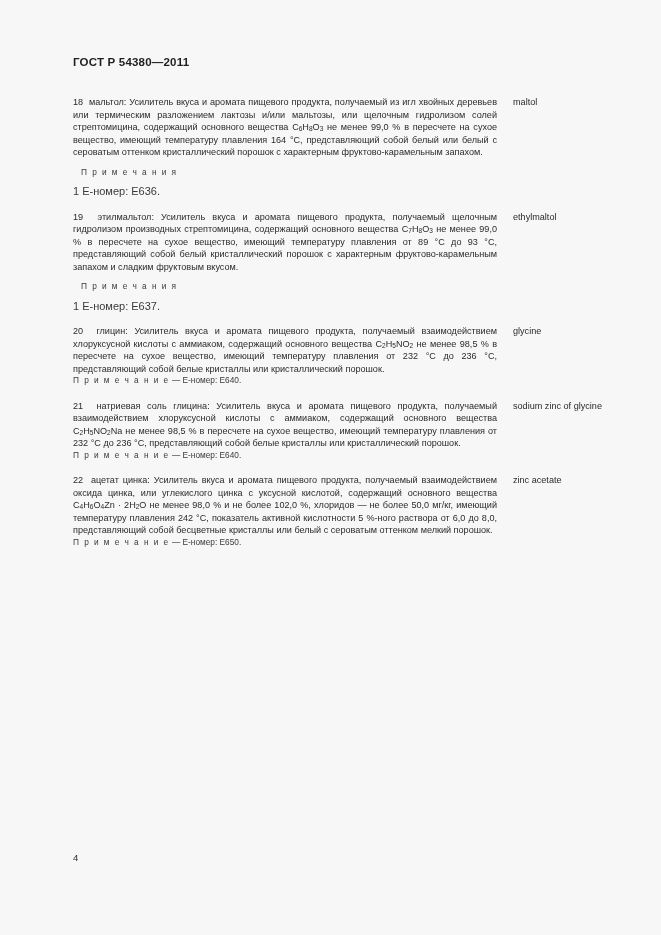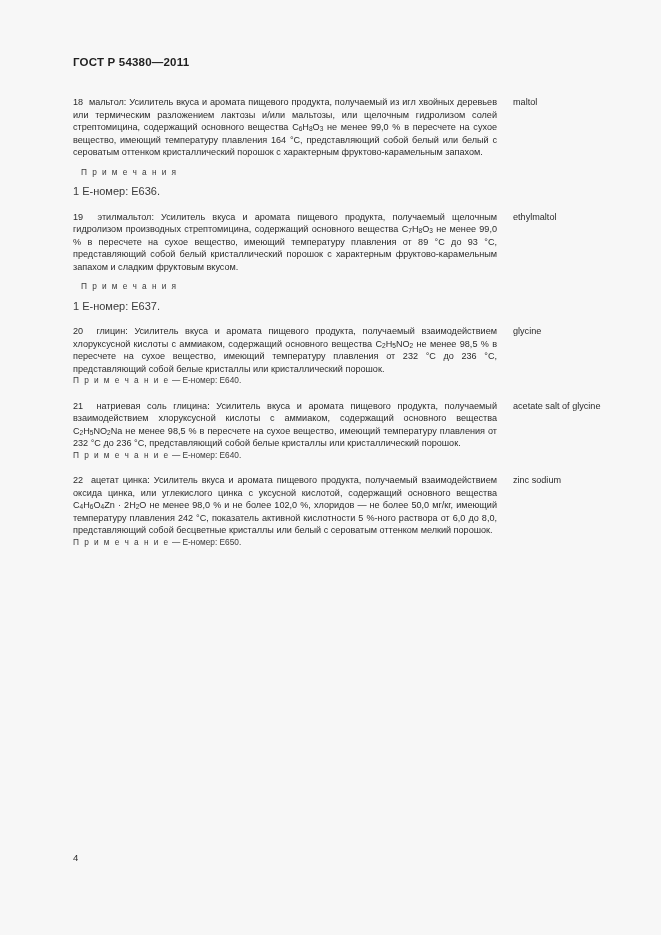--- a/index.html
+++ b/index.html
@@ -146,28 +146,28 @@
         <p class="note-inline"><span class="note-sp">П р и м е ч а н и е</span><span> — Е-номер: Е640.</span></p>
       </div>
       <div class="en-term">glycine</div>
     </div>
 
     <div class="entry" style="margin-bottom:13px;">
       <div class="entry-body">
         <p class="entry-para"><span class="entry-num">21</span>&nbsp;&nbsp;<span class="term">натриевая соль глицина</span><span>: Усилитель вкуса и аромата пищевого продукта, получаемый взаимодействием хлоруксусной кислоты с аммиаком, содержащий основного вещества </span><span>C<sub>2</sub>H<sub>5</sub>NO<sub>2</sub>Na</span><span> не менее 98,5 % в пересчете на сухое вещество, имеющий температуру плавления от 232 °C до 236 °C, представляющий собой белые кристаллы или кристаллический порошок.</span></p>
         <p class="note-inline"><span class="note-sp">П р и м е ч а н и е</span><span> — Е-номер: Е640.</span></p>
       </div>
-      <div class="en-term">acetate salt of glycine</div>
+      <div class="en-term">sodium zinc of glycine</div>
     </div>
 
     <div class="entry">
       <div class="entry-body">
         <p class="entry-para"><span class="entry-num">22</span>&nbsp;&nbsp;<span class="term">ацетат цинка</span><span>: Усилитель вкуса и аромата пищевого продукта, получаемый взаимодействием оксида цинка, или углекислого цинка с уксусной кислотой, содержащий основного вещества </span><span>C<sub>4</sub>H<sub>6</sub>O<sub>4</sub>Zn&nbsp;·&nbsp;2H<sub>2</sub>O</span><span> не менее 98,0 % и не более 102,0 %, хлоридов — не более 50,0 мг/кг, имеющий температуру плавления 242 °C, показатель активной кислотности 5 %-ного раствора от 6,0 до 8,0, представляющий собой бесцветные кристаллы или белый с сероватым оттенком мелкий порошок.</span></p>
         <p class="note-inline"><span class="note-sp">П р и м е ч а н и е</span><span> — Е-номер: Е650.</span></p>
       </div>
-      <div class="en-term">zinc sodium</div>
+      <div class="en-term">zinc acetate</div>
     </div>
 
   </div>
 
   <div class="page-number">4</div>
 
 </div>
 
 </body></html>

